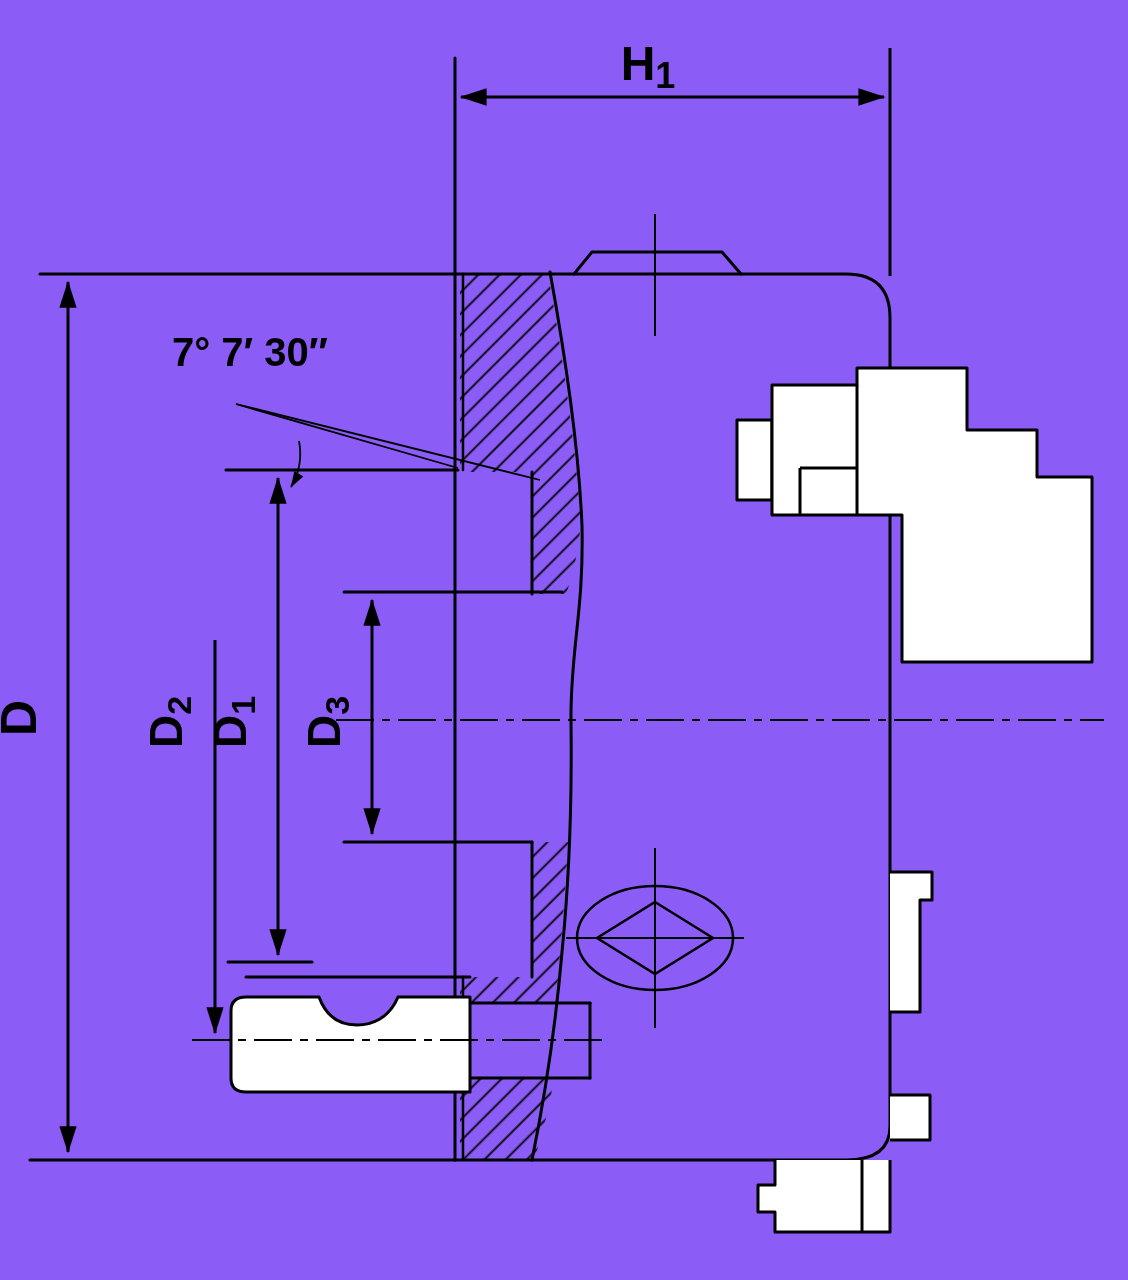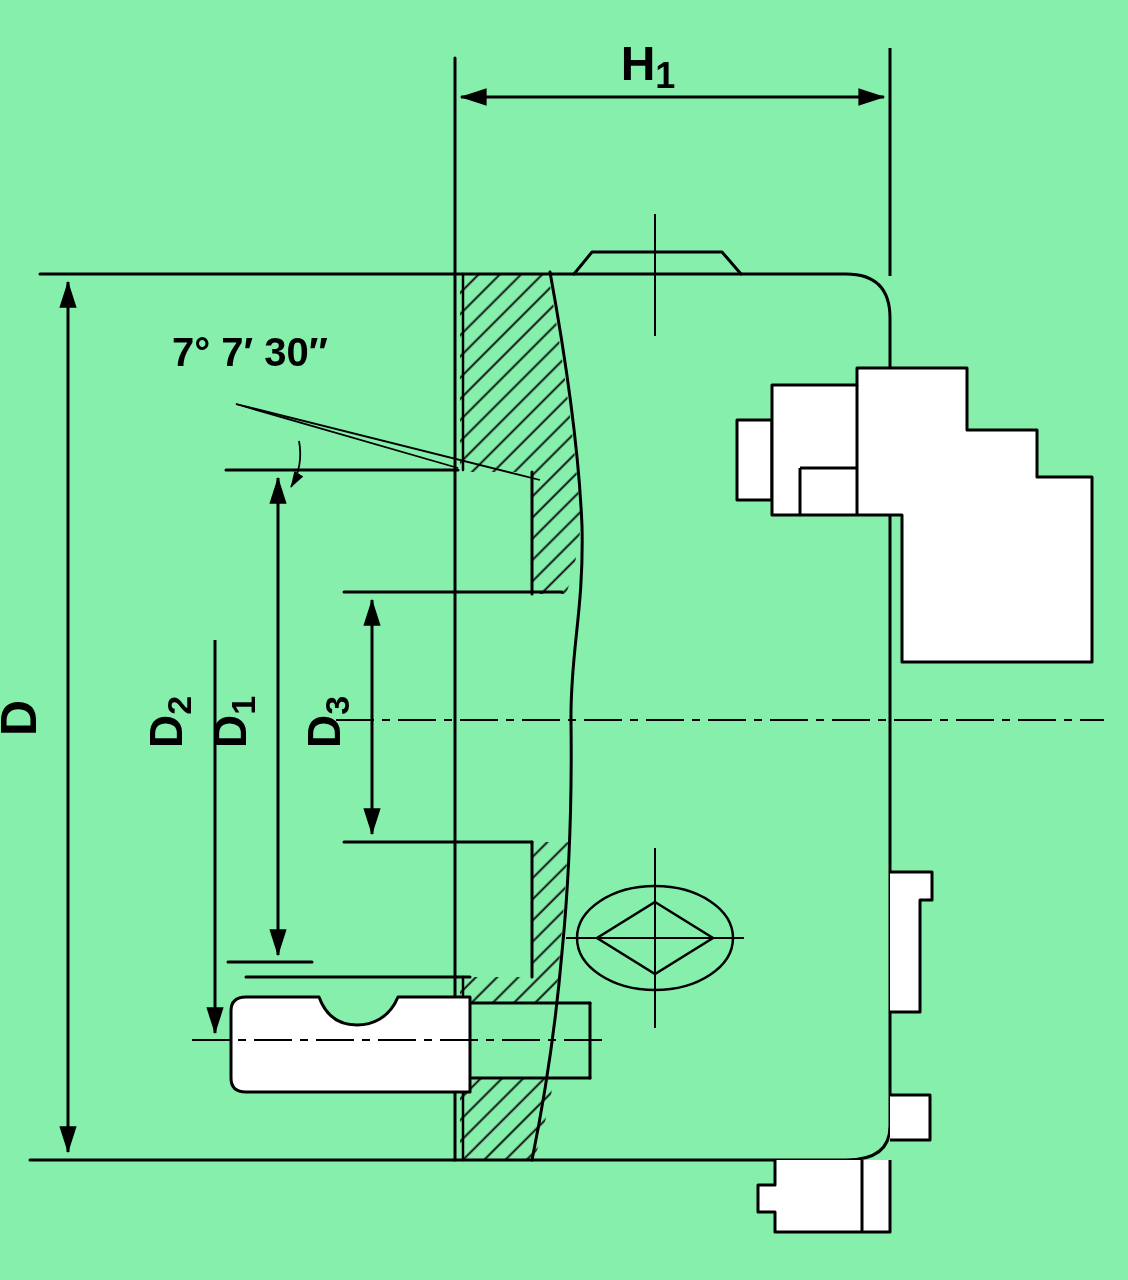--- a/index.html
+++ b/index.html
@@ -5,21 +5,21 @@
   html, body {
     margin: 0;
     padding: 0;
     background: #ffffff;
     font-family: "Liberation Sans", sans-serif;
   }
   .frame {
     position: relative;
     width: 1128px;
     height: 1280px;
-    background: #86efac;
+    background: #8b5cf6;
     overflow: hidden;
   }
   svg { display: block; }
   text {
     fill: #000000;
     font-family: "Liberation Sans", sans-serif;
     font-weight: bold;
   }
 </style>
 </head>

